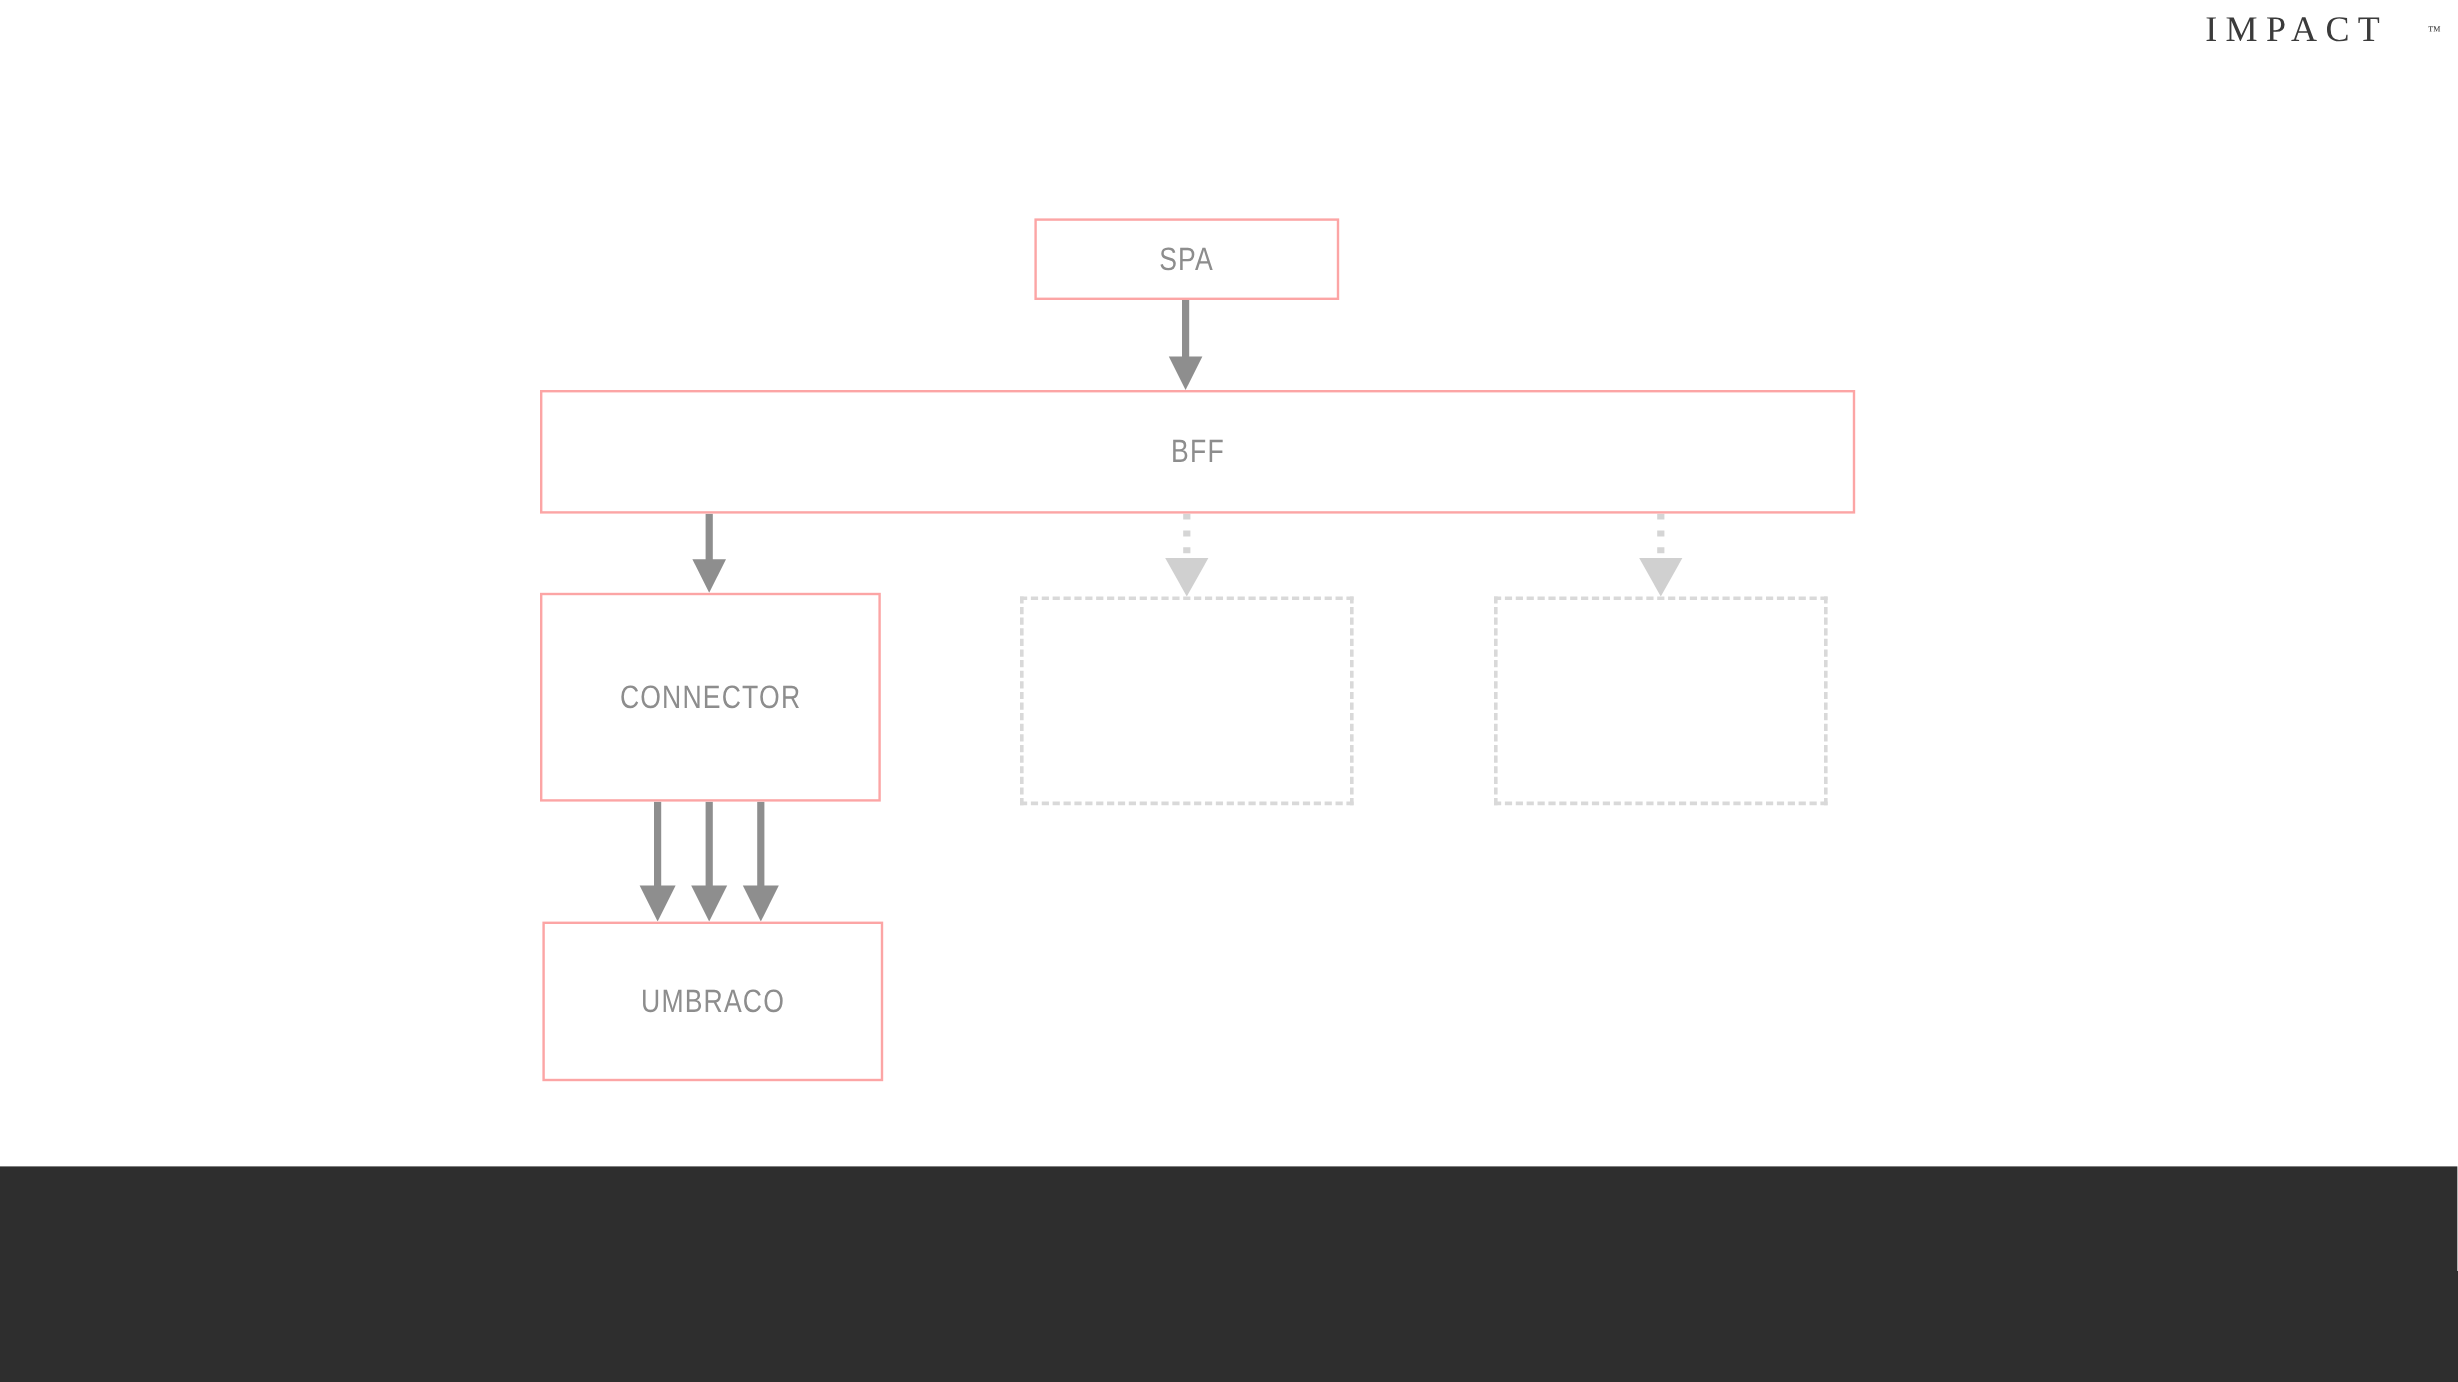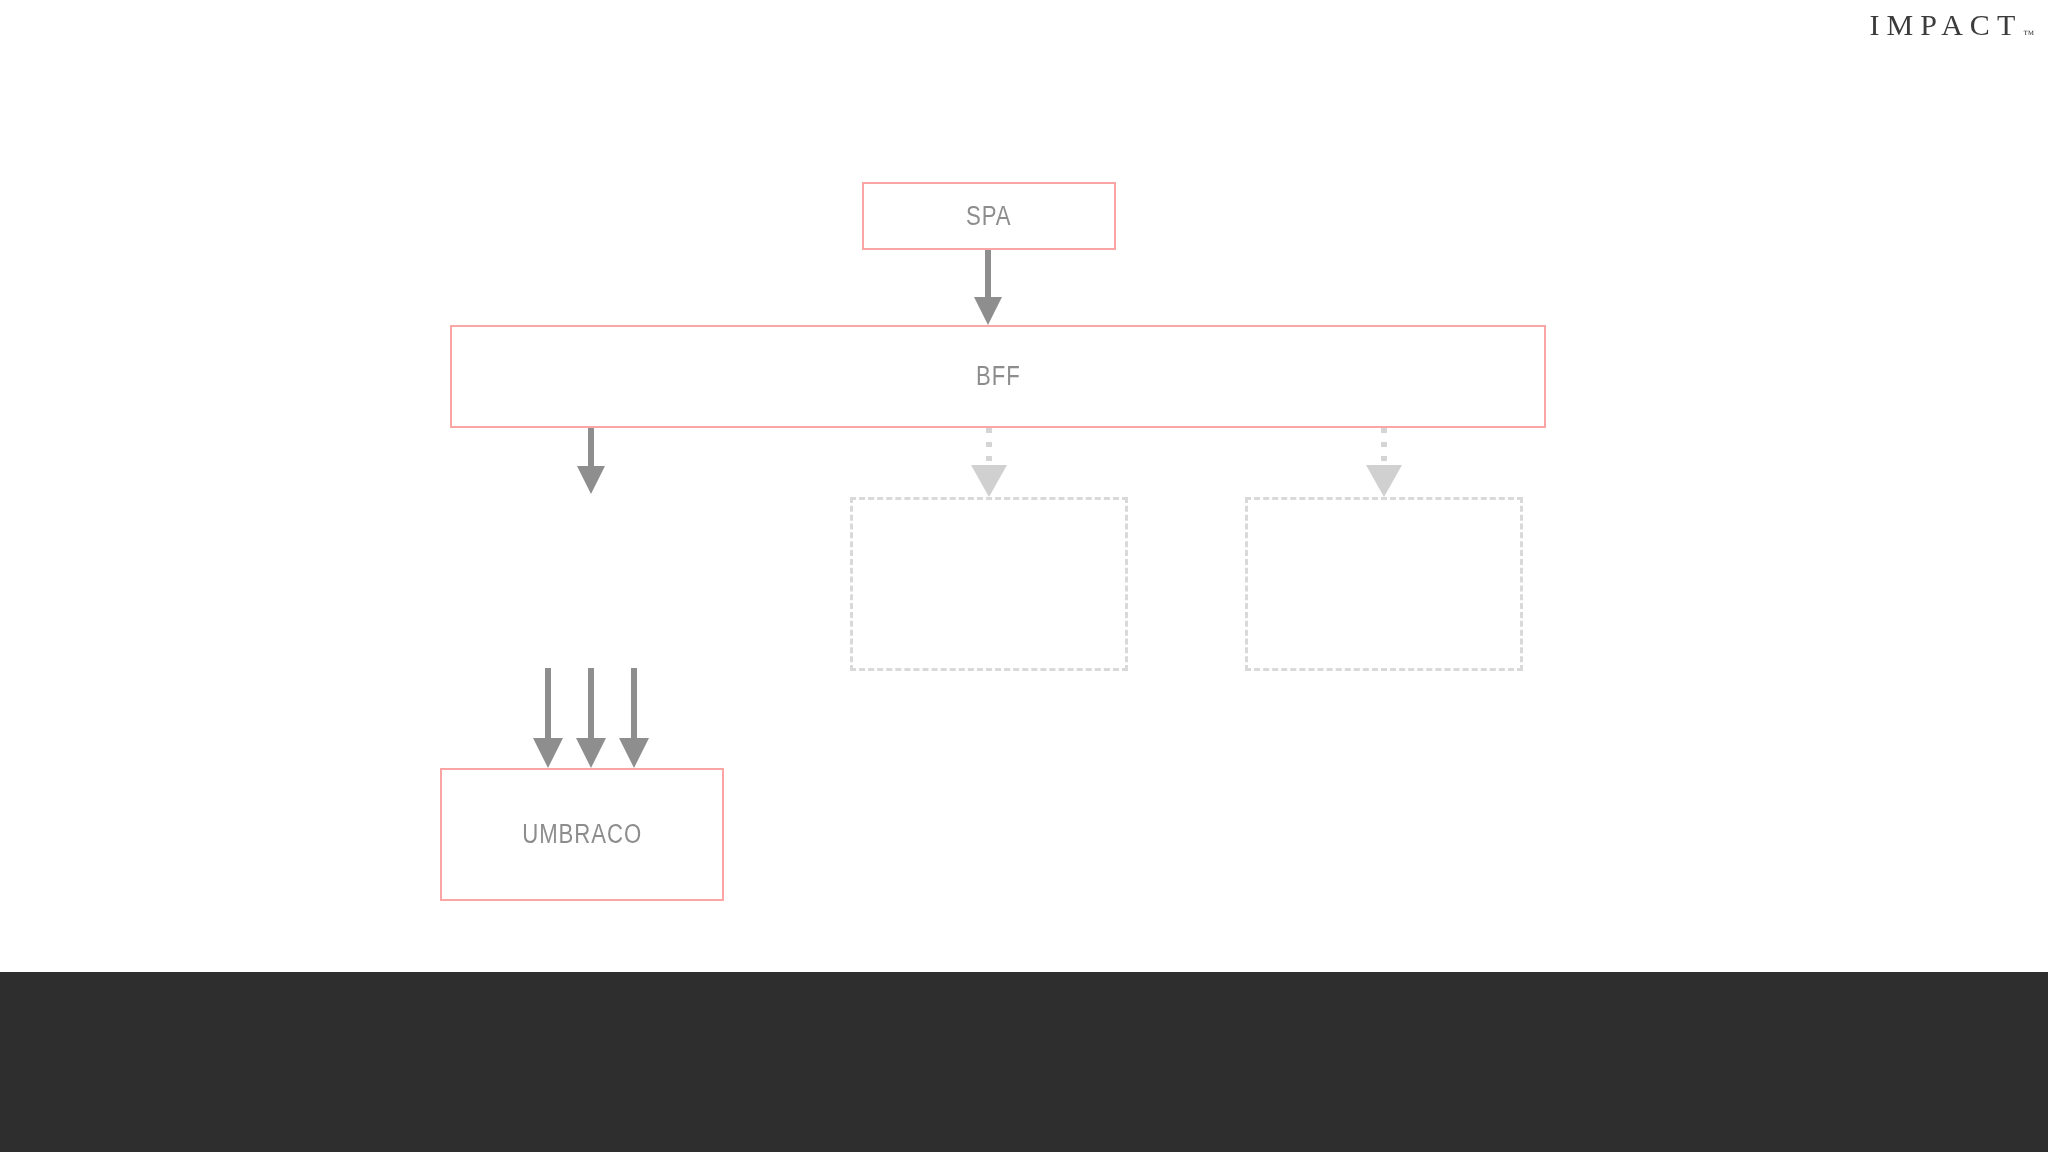--- a/index.html
+++ b/index.html
@@ -14,23 +14,24 @@
     overflow: hidden;
     font-family: "Liberation Sans", sans-serif;
   }
 
   
   #brand-logo {
     position: absolute;
     top: 10px;
     right: 14px;
     display: flex;
-    align-items: flex-end;
+    align-items: center;
     color: #3b3b3b;
     font-family: "Liberation Serif", serif;
+    gap: 32px;
   }
   #brand-logo .wordmark {
     font-size: 30px;
     letter-spacing: 7px;
     font-weight: 400;
     line-height: 1;
   }
   #brand-logo .tm {
     font-size: 11px;
     line-height: 1;
@@ -73,21 +74,21 @@
     text-transform: uppercase;
     transform: scaleX(0.82);
     transform-origin: center;
     white-space: nowrap;
   }
 
   
   #node-spa        { left: 862px;  top: 182px; width: 254px; height: 68px;  }
   #node-bff        { left: 450px;  top: 325px; width: 1096px; height: 103px; }
   #node-connector  { left: 450px;  top: 494px; width: 284px; height: 174px; }
-  #node-umbraco    { left: 440px;  top: 768px; width: 284px; height: 133px; }
+  #node-umbraco    { left: 452px;  top: 768px; width: 284px; height: 133px; }
   #node-placeholder-1 { left: 850px;  top: 497px; width: 278px; height: 174px; }
   #node-placeholder-2 { left: 1245px; top: 497px; width: 278px; height: 174px; }
 
   
   #connector-layer {
     position: absolute;
     left: 0;
     top: 0;
     width: 2048px;
     height: 972px;
@@ -149,20 +150,23 @@
   </svg>
 
   <div id="node-spa" class="node solid">
     <span class="node-label">SPA</span>
   </div>
 
   <div id="node-bff" class="node solid">
     <span class="node-label">BFF</span>
   </div>
 
+  <div id="node-connector" class="node solid">
+    <span class="node-label">CONNECTOR</span>
+  </div>
 
   <div id="node-umbraco" class="node solid">
     <span class="node-label">UMBRACO</span>
   </div>
 
   <div id="node-placeholder-1" class="node ghost">
     <span class="node-label"></span>
   </div>
 
   <div id="node-placeholder-2" class="node ghost">

